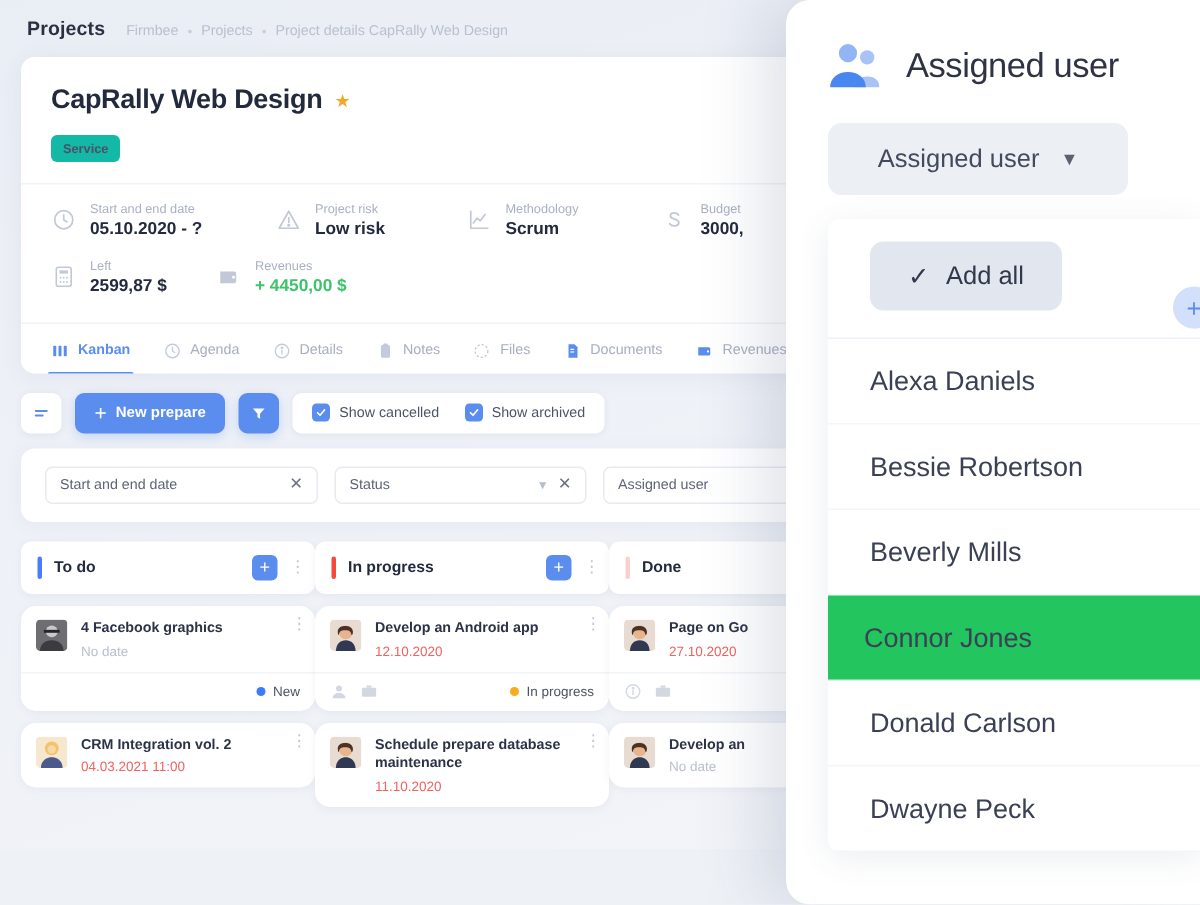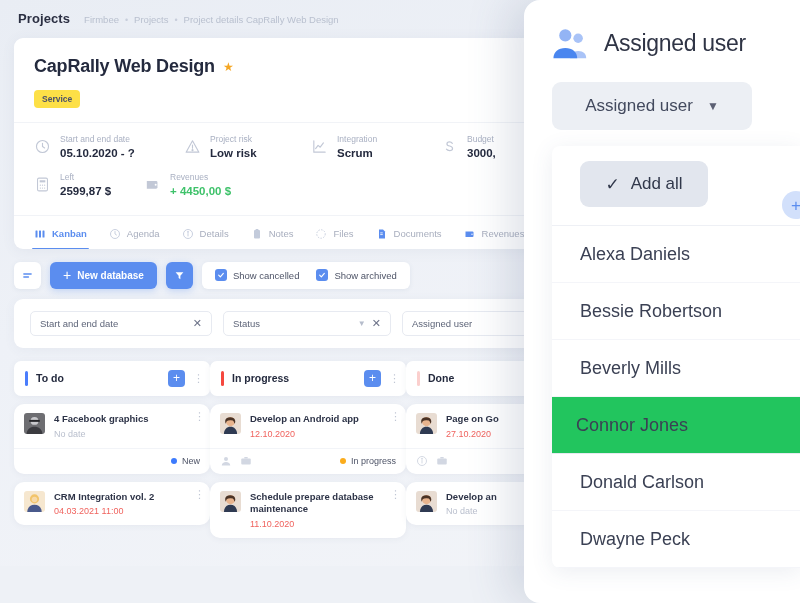--- a/index.html
+++ b/index.html
@@ -30,21 +30,21 @@
     border-radius: 9px;
     box-shadow: 0 2px 14px rgba(80,95,130,.07);
     overflow: hidden;
   }
   .proj-head { padding: 18px 20px 14px 20px; }
   .proj-title-row { display: flex; align-items: center; gap: 8px; }
   .proj-title { font-size: 18px; font-weight: 700; color: #242a3e; letter-spacing: -.2px; }
   .star { color: #f5a623; font-size: 12px; }
   .tag {
     display: inline-block; margin-top: 13px;
-    background: #fde047; color: #4b5168;
+    background: #14b8a6; color: #4b5168;
     font-size: 8.5px; font-weight: 700;
     padding: 4px 8px; border-radius: 4px;
   }
 
   
   .stats { border-top: 1px solid #f1f3f7; padding: 11px 20px 6px 20px; }
   .stat-row { display: flex; align-items: flex-start; gap: 0; }
   .stat { display: flex; align-items: flex-start; gap: 9px; }
   .stat-ico { width: 17px; height: 17px; flex: 0 0 17px; color: #c2c8d6; margin-top: 4px; }
   .stat-ico svg { width: 100%; height: 100%; display: block; }
@@ -256,21 +256,21 @@
           </div>
 
           <div class="stat">
             <div class="stat-ico">
               <svg viewBox="0 0 24 24" fill="none" stroke="currentColor" stroke-width="1.6">
                 <path d="M4 4v16h16" stroke-linecap="round"></path>
                   <path d="M6.5 15 10 10.5l3 2.5 4.5-6" stroke-linecap="round" stroke-linejoin="round"></path>
               </svg>
             </div>
             <div>
-              <div class="stat-lbl">Integration</div>
+              <div class="stat-lbl">Methodology</div>
               <div class="stat-val">Scrum</div>
             </div>
           </div>
 
 
           <div class="stat">
             <div class="stat-ico">
               <svg viewBox="0 0 24 24" fill="none" stroke="currentColor" stroke-width="1.7">
                 <path d="M16 7.5c-1-1.4-2.4-1.9-4-1.9-2.2 0-3.6 1-3.6 2.7 0 1.8 1.6 2.5 3.8 3 2.4.6 4.1 1.4 4.1 3.4 0 2-1.8 3.1-4.2 3.1-1.9 0-3.4-.6-4.4-2" stroke-linecap="round"></path>
               </svg>
@@ -397,21 +397,21 @@
 
     <div class="toolbar">
       <div class="tb-sq">
         <svg viewBox="0 0 24 24" fill="currentColor">
             <rect x="4" y="8" width="16" height="2.6" rx="1.3"></rect>
             <rect x="4" y="13.4" width="11" height="2.6" rx="1.3"></rect>
           </svg>
       </div>
       <div class="tb-blue">
         <span class="plus">+</span>
-        <span>New database</span>
+        <span>New prepare</span>
       </div>
       <div class="tb-filter">
         <svg viewBox="0 0 24 24" fill="currentColor">
             <path d="M3.5 5h17l-6.6 7.6V20l-3.8-2.3v-5.1z"></path>
           </svg>
       </div>
       <div class="tb-checks">
         <div class="chk">
           <span class="chk-box">
             <svg viewBox="0 0 24 24" fill="none" stroke="currentColor" stroke-width="3.4">

